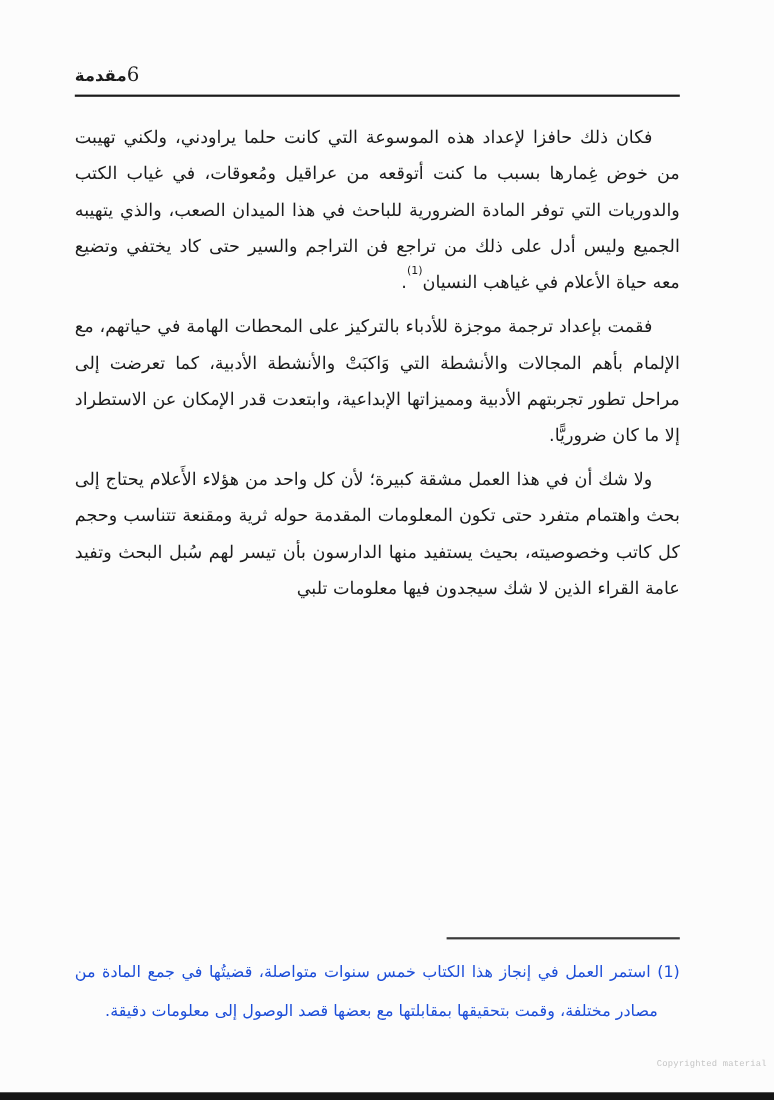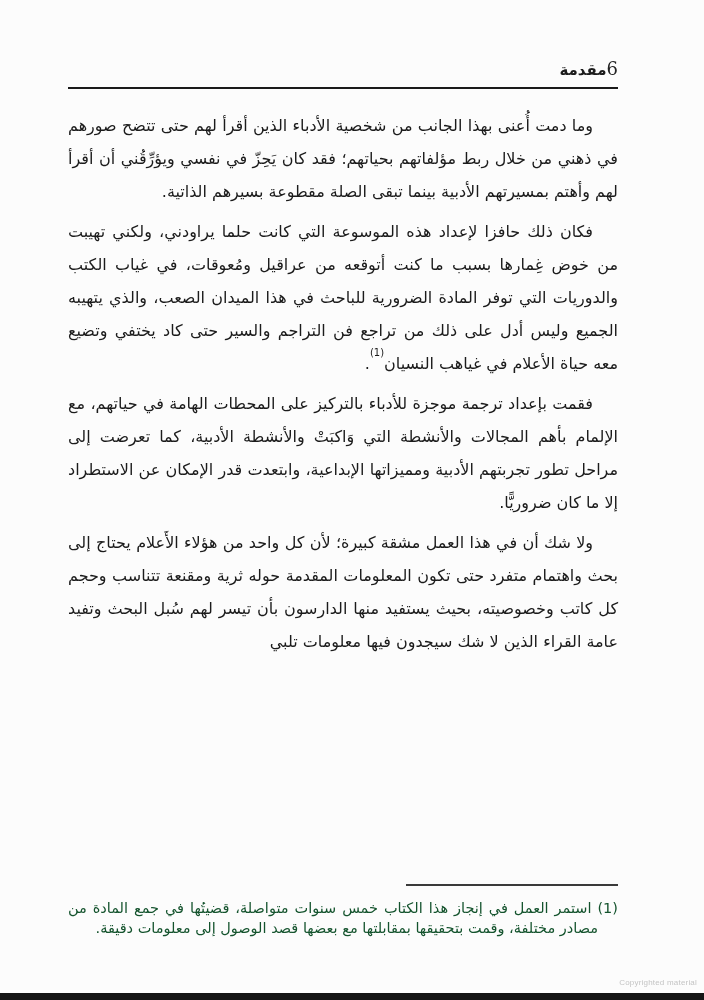--- a/index.html
+++ b/index.html
@@ -15,21 +15,21 @@
     background: #fcfcfc;
     overflow: hidden;
     display: flex;
     flex-direction: column;
     padding: 58px 86px 0 68px;
     font-family: "DejaVu Sans", sans-serif;
     color: #1b1b1b;
   }
   .page-header {
     display: flex;
-    justify-content: flex-end;
+    justify-content: flex-start;
     align-items: baseline;
     line-height: 22px;
   }
   .running-title {
     font-size: 15px;
     font-weight: 700;
   }
   .page-number {
     font-family: "DejaVu Serif", serif;
     font-size: 18px;
@@ -65,31 +65,31 @@
   .footnote-rule {
     width: 212px;
     height: 0;
     border-top: 2px solid #3a3a3a;
     margin-right: 0;
     margin-left: auto;
   }
   .footnote-text {
     margin: 12px 0 0 0;
     font-size: 14.5px;
-    line-height: 20px;
+    line-height: 36px;
     text-align: justify;
     padding-right: 20px;
     text-indent: -20px;
-    color: #14532d;
+    color: #1d4ed8;
   }
   .watermark {
     position: absolute;
     right: 7px;
-    bottom: 13px;
-    font-family: Liberation Sans, sans-serif;
+    bottom: 28px;
+    font-family: Liberation Mono, monospace;
     font-size: 8px;
     color: #c4c4c4;
     letter-spacing: 0.2px;
     direction: ltr;
   }
   .bottom-bar {
     position: absolute;
     left: 0;
     right: 0;
     bottom: 0;
@@ -103,21 +103,20 @@
 <div class="page">
 
   <header class="page-header">
     <span class="running-title">مقدمة</span>
     <span class="page-number">6</span>
   </header>
 
   <div class="header-rule"></div>
 
   <main class="body-text">
-    <p><span>وما دمت أُعنى بهذا الجانب من شخصية الأدباء الذين أقرأ لهم حتى تتضح صورهم في ذهني من خلال ربط مؤلفاتهم بحياتهم؛ فقد كان يَحِزّ في نفسي ويؤرِّقُني أن أقرأ لهم وأهتم بمسيرتهم الأدبية بينما تبقى الصلة مقطوعة بسيرهم الذاتية.</span></p>
     <p><span>فكان ذلك حافزا لإعداد هذه الموسوعة التي كانت حلما يراودني، ولكني تهيبت من خوض غِمارها بسبب ما كنت أتوقعه من عراقيل ومُعوقات، في غياب الكتب والدوريات التي توفر المادة الضرورية للباحث في هذا الميدان الصعب، والذي يتهيبه الجميع وليس أدل على ذلك من تراجع فن التراجم والسير حتى كاد يختفي وتضيع معه حياة الأعلام في غياهب النسيان</span><sup class="footnote-ref">(1)</sup><span>.</span></p>
     <p><span>فقمت بإعداد ترجمة موجزة للأدباء بالتركيز على المحطات الهامة في حياتهم، مع الإلمام بأهم المجالات والأنشطة التي وَاكبَتْ والأنشطة الأدبية، كما تعرضت إلى مراحل تطور تجربتهم الأدبية ومميزاتها الإبداعية، وابتعدت قدر الإمكان عن الاستطراد إلا ما كان ضروريًّا.</span></p>
     <p><span>ولا شك أن في هذا العمل مشقة كبيرة؛ لأن كل واحد من هؤلاء الأَعلام يحتاج إلى بحث واهتمام متفرد حتى تكون المعلومات المقدمة حوله ثرية ومقنعة تتناسب وحجم كل كاتب وخصوصيته، بحيث يستفيد منها الدارسون بأن تيسر لهم سُبل البحث وتفيد عامة القراء الذين لا شك سيجدون فيها معلومات تلبي</span></p>
   </main>
 
   <footer class="footnote-area">
     <div class="footnote-rule"></div>
     <p class="footnote-text"><span>(1) </span><span>استمر العمل في إنجاز هذا الكتاب خمس سنوات متواصلة، قضيتُها في جمع المادة من مصادر مختلفة، وقمت بتحقيقها بمقابلتها مع بعضها قصد الوصول إلى معلومات دقيقة.</span></p>
   </footer>
 

